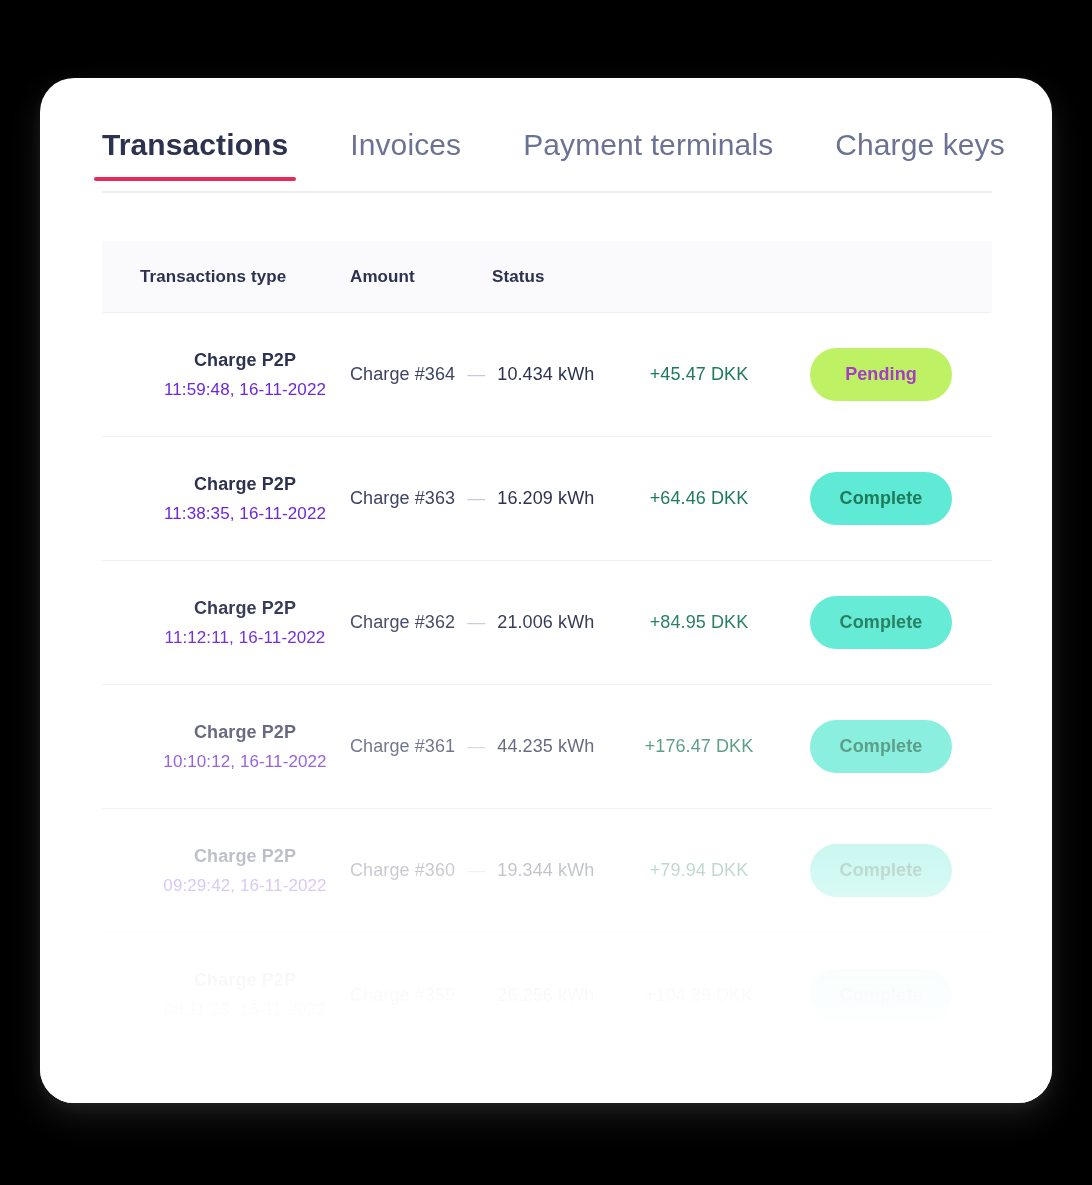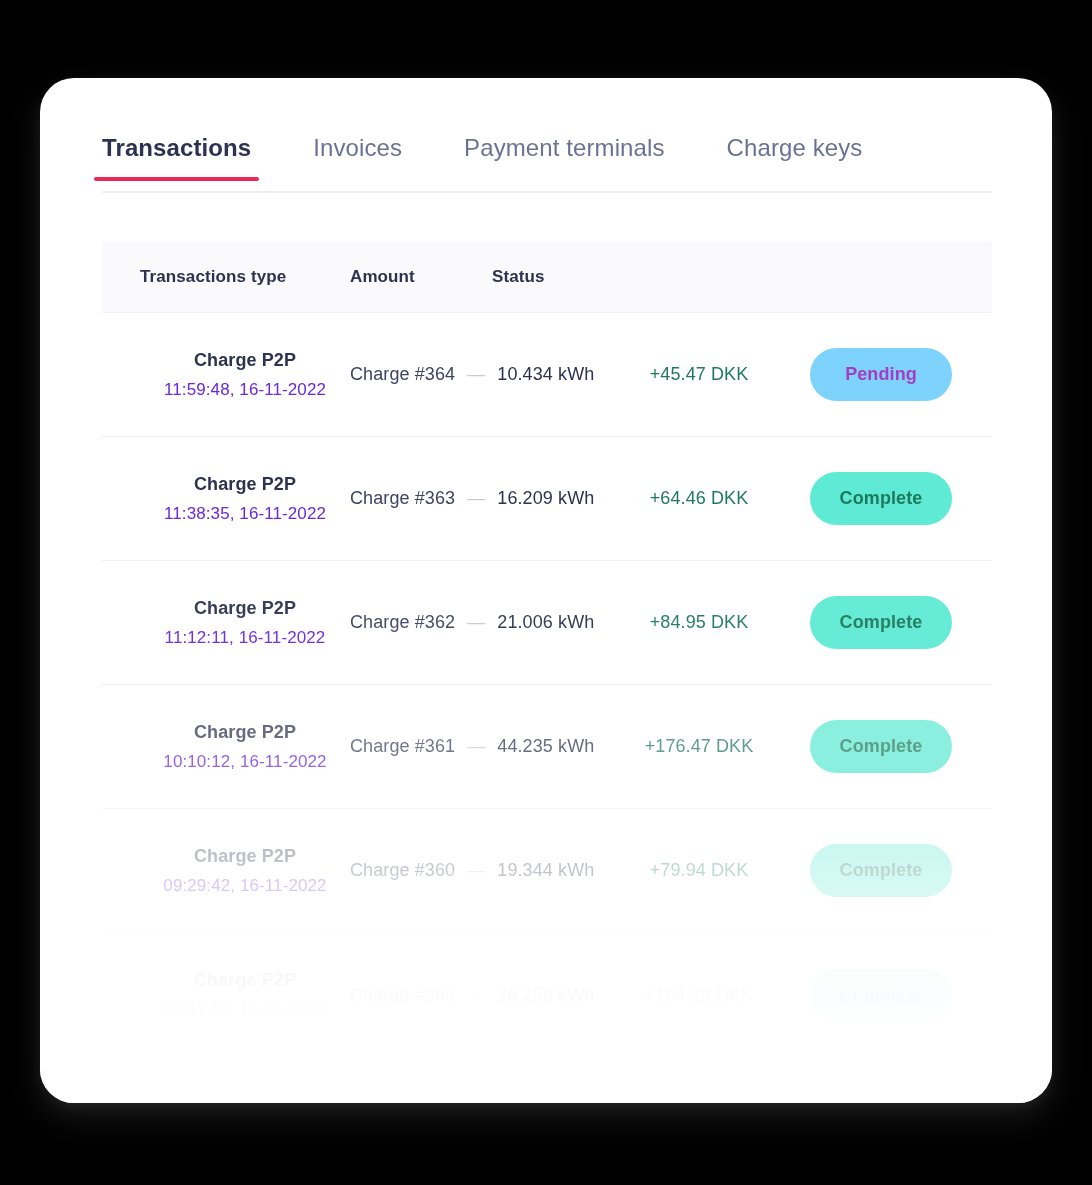--- a/index.html
+++ b/index.html
@@ -42,21 +42,21 @@
     width: 890px;
     height: 78px;
   }
   .tab-row {
     display: flex;
     align-items: flex-end;
     height: 56px;
   }
   .tab {
     position: relative;
-    font-size: 24px;
+    font-size: 30px;
     color: #6C7293;
     letter-spacing: 0.1px;
     padding: 0 0 14px 0;
     cursor: pointer;
     white-space: nowrap;
     font-weight: 500;
   }
   .tab + .tab { margin-left: 62px; }
   .tab.active {
     color: #2D3250;
@@ -163,21 +163,21 @@
     justify-content: center;
     min-width: 142px;
     height: 53px;
     padding: 0 22px;
     border-radius: 27px;
     font-size: 18px;
     font-weight: 700;
     letter-spacing: 0.1px;
     cursor: pointer;
   }
-  .badge.pending  { background: #7dd3fc; color: #A63BC7; }
+  .badge.pending  { background: #bef264; color: #A63BC7; }
   .badge.complete { background: #5eead4; color: #1E7A5A; }
 
   
   .fade-95  { opacity: 0.95; }
   .fade-72  { opacity: 0.72; }
   .fade-40  { opacity: 0.40; }
   .fade-12  { opacity: 0.12; }
 
   .fade-overlay {
     position: absolute;

